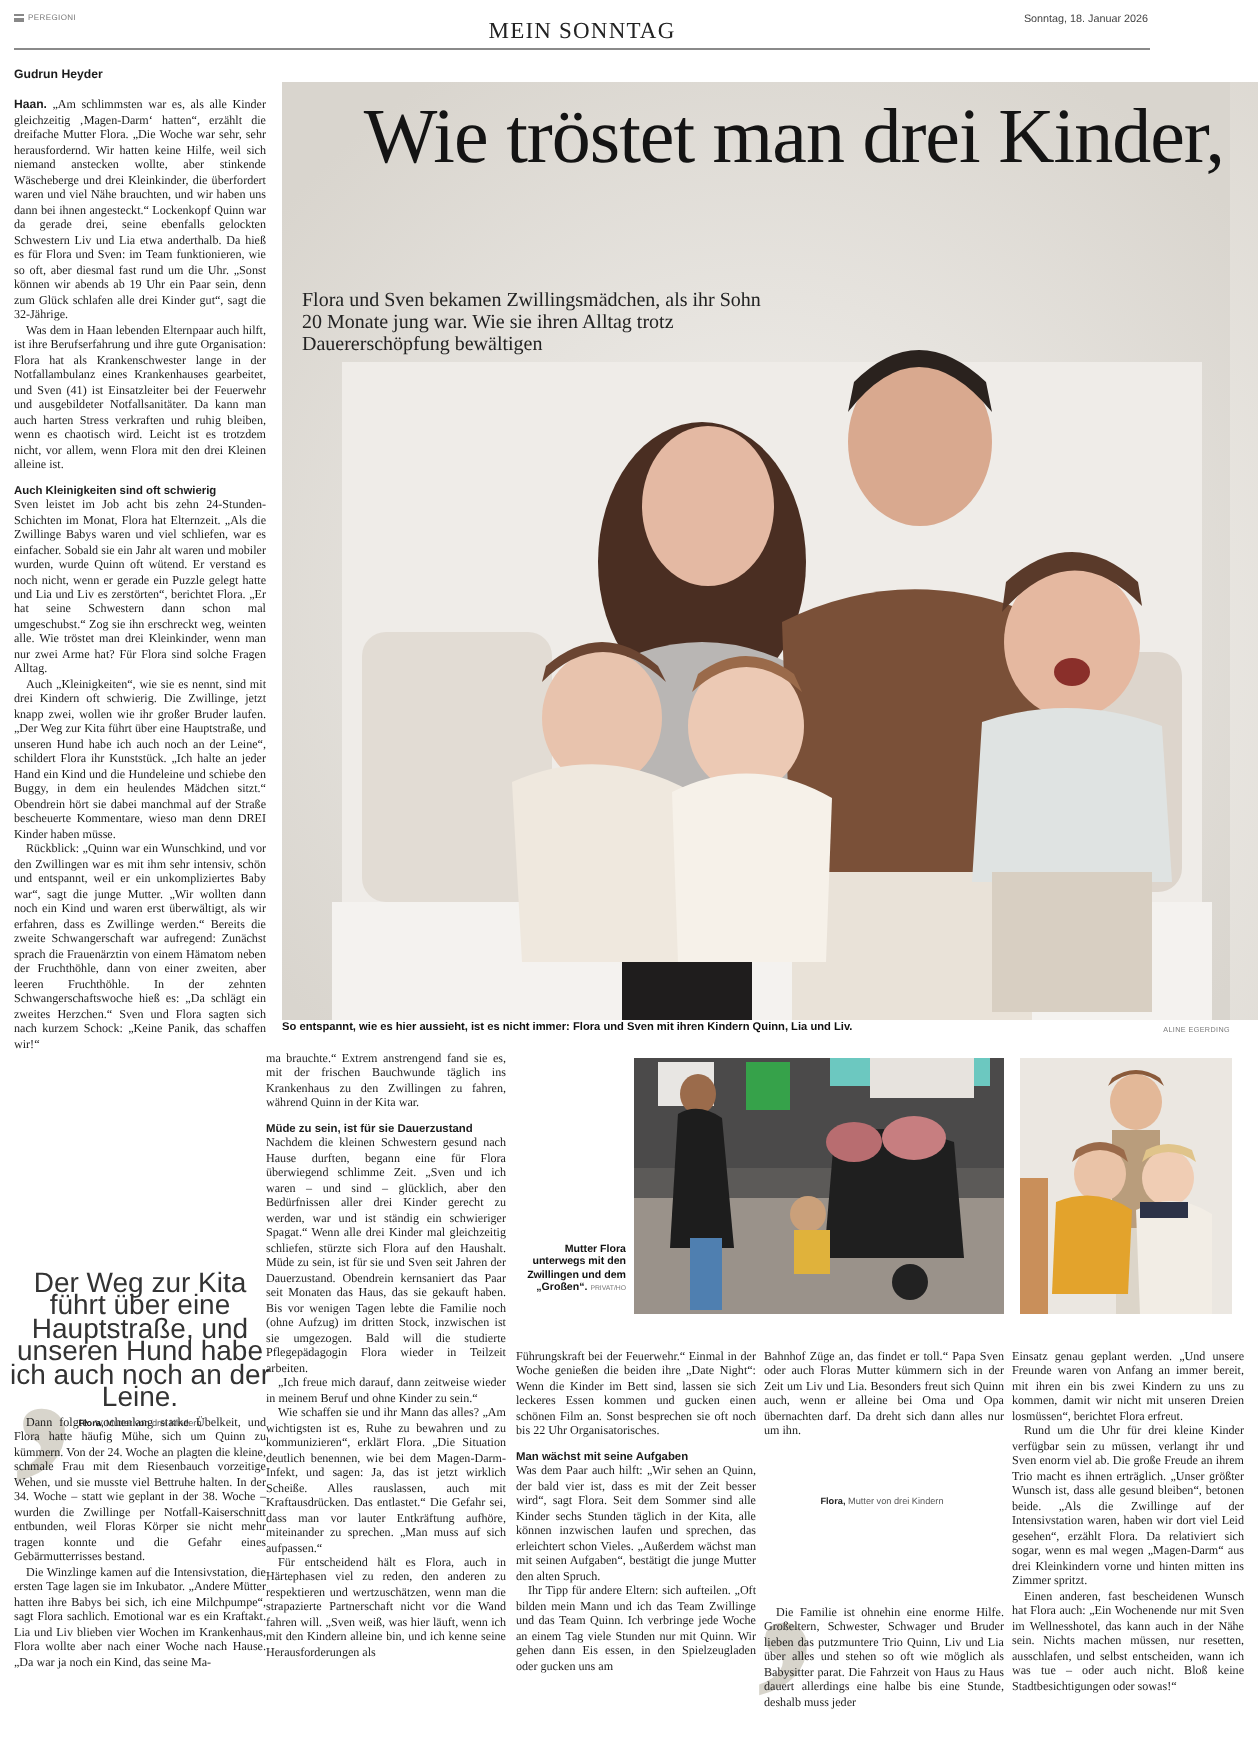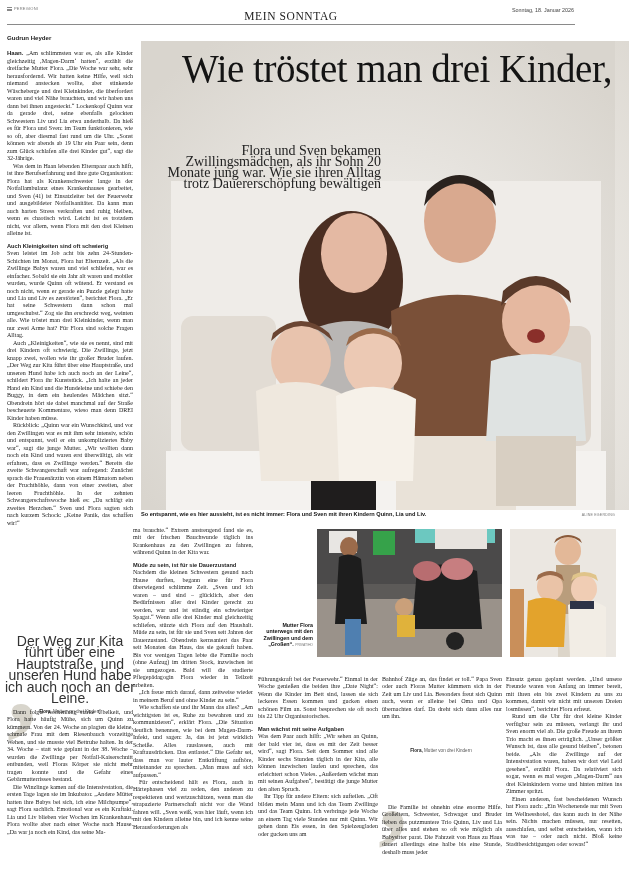--- a/index.html
+++ b/index.html
@@ -17,21 +17,21 @@
   .col { position: absolute; font-size: 6.05px; line-height: 7.48px; text-align: justify; hyphens: auto; color: #1c1c1c; }
   .col p { text-indent: 6px; }
   .col p.noindent { text-indent: 0; }
   .col .sub { font-family: "Liberation Sans", sans-serif; font-weight: bold; font-size: 5.7px; margin-top: 5px; text-indent: 0; }
   .col .lead { font-family: "Liberation Sans", sans-serif; font-weight: bold; }
   .author { font-family: "Liberation Sans", sans-serif; font-weight: bold; font-size: 6.1px; margin-bottom: 9px; }
 
   .hero { position: absolute; left: 141px; top: 41px; width: 512px; height: 469px; overflow: hidden;
           background: radial-gradient(ellipse at 50% 60%, #f1efec 0%, #e9e6e1 55%, #dcd8d1 100%); }
   .hero .headline { position: absolute; left: 0; right: 0; top: 8px; text-align: center; font-family: "Liberation Serif", serif; font-size: 39px; line-height: 40px; color: #141414; letter-spacing: -0.5px; }
-  .hero .deck { position: absolute; left: 10px; top: 104px; width: 230px; text-align: right; font-size: 14px; line-height: 11px; color: #222; }
+  .hero .deck { position: absolute; left: 10px; top: 104px; width: 230px; text-align: left; font-size: 10px; line-height: 11px; color: #222; }
 
   .caption-main { position: absolute; left: 141px; top: 511px; font-family: "Liberation Sans", sans-serif; font-weight: bold; font-size: 5.6px; color: #111; }
   .credit-main { position: absolute; right: 14px; top: 513px; font-family: "Liberation Sans", sans-serif; font-size: 3.6px; color: #777; letter-spacing: 0.2px; }
 
   .quote { position: absolute; text-align: center; font-family: "Liberation Sans", sans-serif; }
   .quote .mark { position: absolute; font-family: "Liberation Serif", serif; color: #d8d5cc; font-size: 120px; line-height: 100px; font-weight: bold; }
   .quote .text { position: relative; font-size: 14px; line-height: 11.4px; color: #333; font-weight: 300; }
   .quote .attr { position: relative; font-size: 4.6px; color: #555; margin-top: 5px; }
   .quote .attr b { color: #222; }
 

